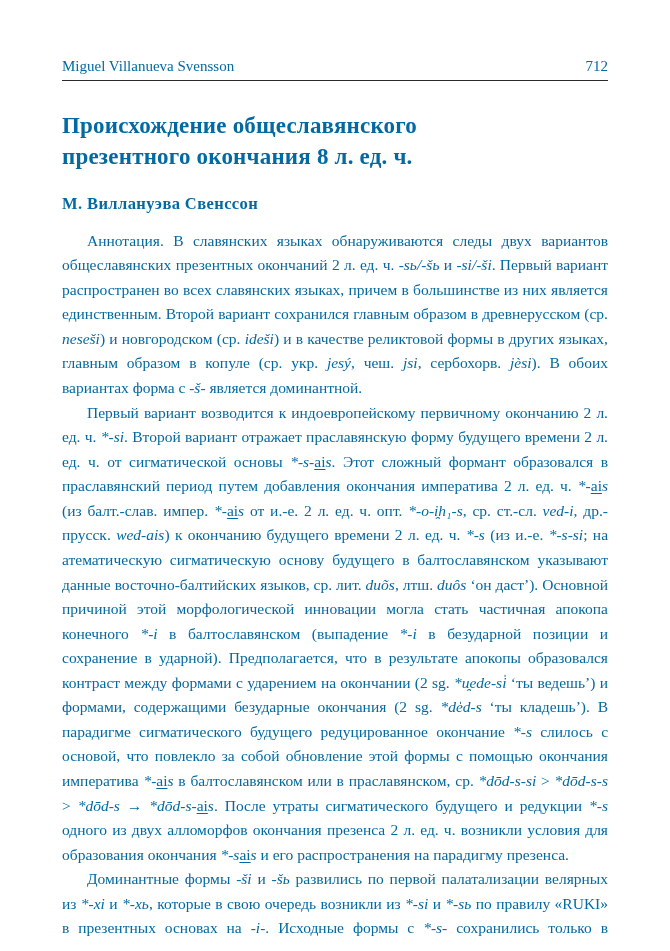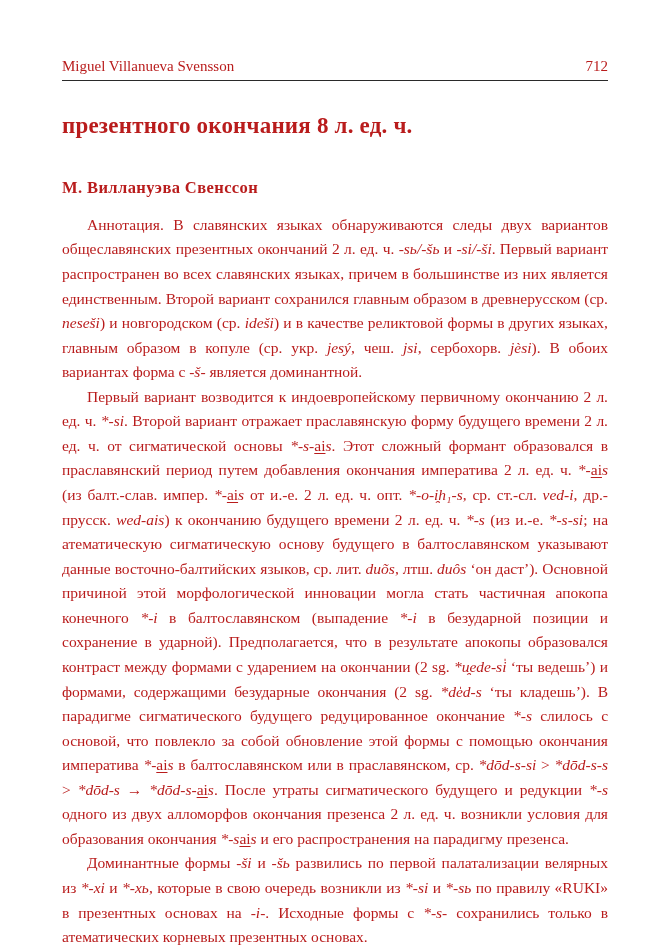--- a/index.html
+++ b/index.html
@@ -2,21 +2,21 @@
 <html><head>
 <meta charset="utf-8">
 <style>
   html, body { margin: 0; padding: 0; background: #ffffff; }
   .page {
     position: relative;
     width: 670px;
     height: 951px;
     box-sizing: border-box;
     background: #ffffff;
-    color: #b91c1c;
+    color: #0369a1;
     font-family: "Liberation Serif", serif;
     padding: 58px 62px 0 62px;
     overflow: hidden;
   }
   .running-head {
     display: flex;
     justify-content: space-between;
     align-items: flex-end;
     font-size: 15px;
     padding-bottom: 5px;
@@ -27,21 +27,21 @@
     margin: 0;
   }
   .article-title {
     margin: 30px 0 0 0;
     font-size: 23px;
     line-height: 1.34;
     font-weight: bold;
     letter-spacing: 0.2px;
   }
   .author-name {
-    margin-top: 36px;
+    margin-top: 21px;
     font-size: 16.5px;
     font-weight: bold;
     letter-spacing: 0.4px;
   }
   .author-affiliation {
     margin-top: 3px;
     font-size: 15.5px;
   }
   .body-text {
     margin-top: 15px;
@@ -63,20 +63,21 @@
 
 <div class="page">
 
   <header class="running-head">
     <span>Miguel Villanueva Svensson</span>
     <span>712</span>
   </header>
   <hr class="head-rule">
 
   <h1 class="article-title">
+    <div>Происхождение общеславянского</div>
     <div>презентного окончания 8 л. ед. ч.</div>
   </h1>
 
   <div class="author-name">М. Виллануэва Свенссон</div>
 
 
   <section class="body-text" id="paragraphs">
       <p class="body-para"><span class="seg-b">Аннотация.</span><span> В славянских языках обнаруживаются следы двух вариантов общеславянских презентных окончаний 2 л. ед. ч. </span><span class="seg-i">-sь/-šь</span><span> и </span><span class="seg-i">-si/-ši</span><span>. Первый вариант распространен во всех славянских языках, причем в большинстве из них является единственным. Второй вариант сохранился главным образом в древнерусском (ср. </span><span class="seg-i">neseši</span><span>) и новгородском (ср. </span><span class="seg-i">ideši</span><span>) и в качестве реликтовой формы в других языках, главным образом в копуле (ср. укр. </span><span class="seg-i">jesý</span><span>, чеш. </span><span class="seg-i">jsi</span><span>, сербохорв. </span><span class="seg-i">jèsi</span><span>). В обоих вариантах форма с </span><span class="seg-i">-š-</span><span> является доминантной.</span></p>
       <p class="body-para"><span>Первый вариант возводится к индоевропейскому первичному окончанию 2 л. ед. ч. </span><span class="seg-i">*-si</span><span>. Второй вариант отражает праславянскую форму будущего времени 2 л. ед. ч. от сигматической основы </span><span class="seg-i">*-s-</span><span class="seg-iu">ai</span><span class="seg-i">s</span><span>. Этот сложный формант образовался в праславянский период путем добавления окончания императива 2 л. ед. ч. </span><span class="seg-i">*-</span><span class="seg-iu">ai</span><span class="seg-i">s</span><span> (из балт.-слав. импер. </span><span class="seg-i">*-</span><span class="seg-iu">ai</span><span class="seg-i">s</span><span> от и.-е. 2 л. ед. ч. опт. </span><span class="seg-i">*-o-i̯h₁-s</span><span>, ср. ст.-сл. </span><span class="seg-i">ved-i</span><span>, др.-прусск. </span><span class="seg-i">wed-ais</span><span>) к окончанию будущего времени 2 л. ед. ч. </span><span class="seg-i">*-s</span><span> (из и.-е. </span><span class="seg-i">*-s-si</span><span>; на атематическую сигматическую основу будущего в балтославянском указывают данные восточно-балтийских языков, ср. лит. </span><span class="seg-i">duõs</span><span>, лтш. </span><span class="seg-i">duôs</span><span> ‘он даст’). Основной причиной этой морфологической инновации могла стать частичная апокопа конечного </span><span class="seg-i">*-i</span><span> в балтославянском (выпадение </span><span class="seg-i">*-i</span><span> в безударной позиции и сохранение в ударной). Предполагается, что в результате апокопы образовался контраст между формами с ударением на окончании (2 sg. </span><span class="seg-i">*u̯ede-si̍</span><span> ‘ты ведешь’) и формами, содержащими безударные окончания (2 sg. </span><span class="seg-i">*de̍d-s</span><span> ‘ты кладешь’). В парадигме сигматического будущего редуцированное окончание </span><span class="seg-i">*-s</span><span> слилось с основой, что повлекло за собой обновление этой формы с помощью окончания императива </span><span class="seg-i">*-</span><span class="seg-iu">ai</span><span class="seg-i">s</span><span> в балтославянском или в праславянском, ср. </span><span class="seg-i">*dōd-s-si</span><span> &gt; </span><span class="seg-i">*dōd-s-s</span><span> &gt; </span><span class="seg-i">*dōd-s</span><span> → </span><span class="seg-i">*dōd-s-</span><span class="seg-iu">ai</span><span class="seg-i">s</span><span>. После утраты сигматического будущего и редукции </span><span class="seg-i">*-s</span><span> одного из двух алломорфов окончания презенса 2 л. ед. ч. возникли условия для образования окончания </span><span class="seg-i">*-s</span><span class="seg-iu">ai</span><span class="seg-i">s</span><span> и его распространения на парадигму презенса.</span></p>
       <p class="body-para"><span>Доминантные формы </span><span class="seg-i">-ši</span><span> и </span><span class="seg-i">-šь</span><span> развились по первой палатализации велярных из </span><span class="seg-i">*-xi</span><span> и </span><span class="seg-i">*-xь</span><span>, которые в свою очередь возникли из </span><span class="seg-i">*-si</span><span> и </span><span class="seg-i">*-sь</span><span> по правилу «RUKI» в презентных основах на </span><span class="seg-i">-i-</span><span>. Исходные формы с </span><span class="seg-i">*-s-</span><span> сохранились только в атематических корневых презентных основах.</span></p>

